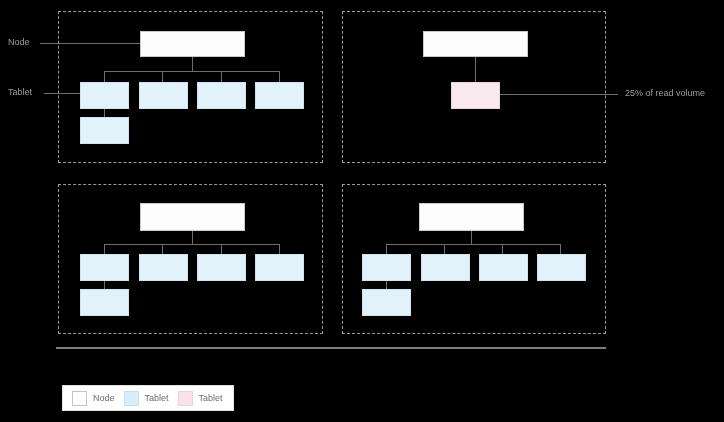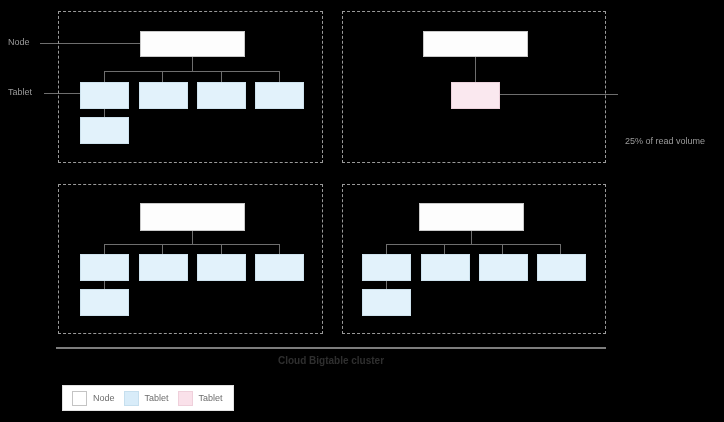--- a/index.html
+++ b/index.html
@@ -66,21 +66,20 @@
     font-size: 9px;
     line-height: 11px;
     white-space: nowrap;
   }
   .callout-label {
     position: absolute;
     color: #9b9b9b;
     font-size: 9px;
     line-height: 11px;
     white-space: nowrap;
-    margin-top: 48px;
   }
   
   .cluster-rule {
     position: absolute;
     height: 2px;
     background: #7d7d7d;
   }
   .cluster-caption {
     position: absolute;
     color: #2f2f2f;
@@ -189,21 +188,20 @@
   <div class="line-v" style="left:502px; top:244px; height:10px;"></div>
   <div class="line-v" style="left:560px; top:244px; height:10px;"></div>
   <div class="box box-tablet" style="left:362px; top:254px; width:49px; height:27px;"></div>
   <div class="box box-tablet" style="left:421px; top:254px; width:49px; height:27px;"></div>
   <div class="box box-tablet" style="left:479px; top:254px; width:49px; height:27px;"></div>
   <div class="box box-tablet" style="left:537px; top:254px; width:49px; height:27px;"></div>
   <div class="line-v" style="left:386px; top:281px; height:8px;"></div>
   <div class="box box-tablet" style="left:362px; top:289px; width:49px; height:27px;"></div>
 
   <div class="cluster-rule" style="left:56px; top:347px; width:550px;"></div>
-  <div class="cluster-caption" style="left:56px; top:355px; width:550px;">Cloud Bigtable cluster</div>
 
   <div class="legend" style="left:62px; top:385px; width:172px; height:26px;">
     <div class="legend-item">
       <span class="legend-swatch sw-node"></span>
       <span class="legend-text">Node</span>
     </div>
     <div class="legend-item">
       <span class="legend-swatch sw-tablet"></span>
       <span class="legend-text">Tablet</span>
     </div>

